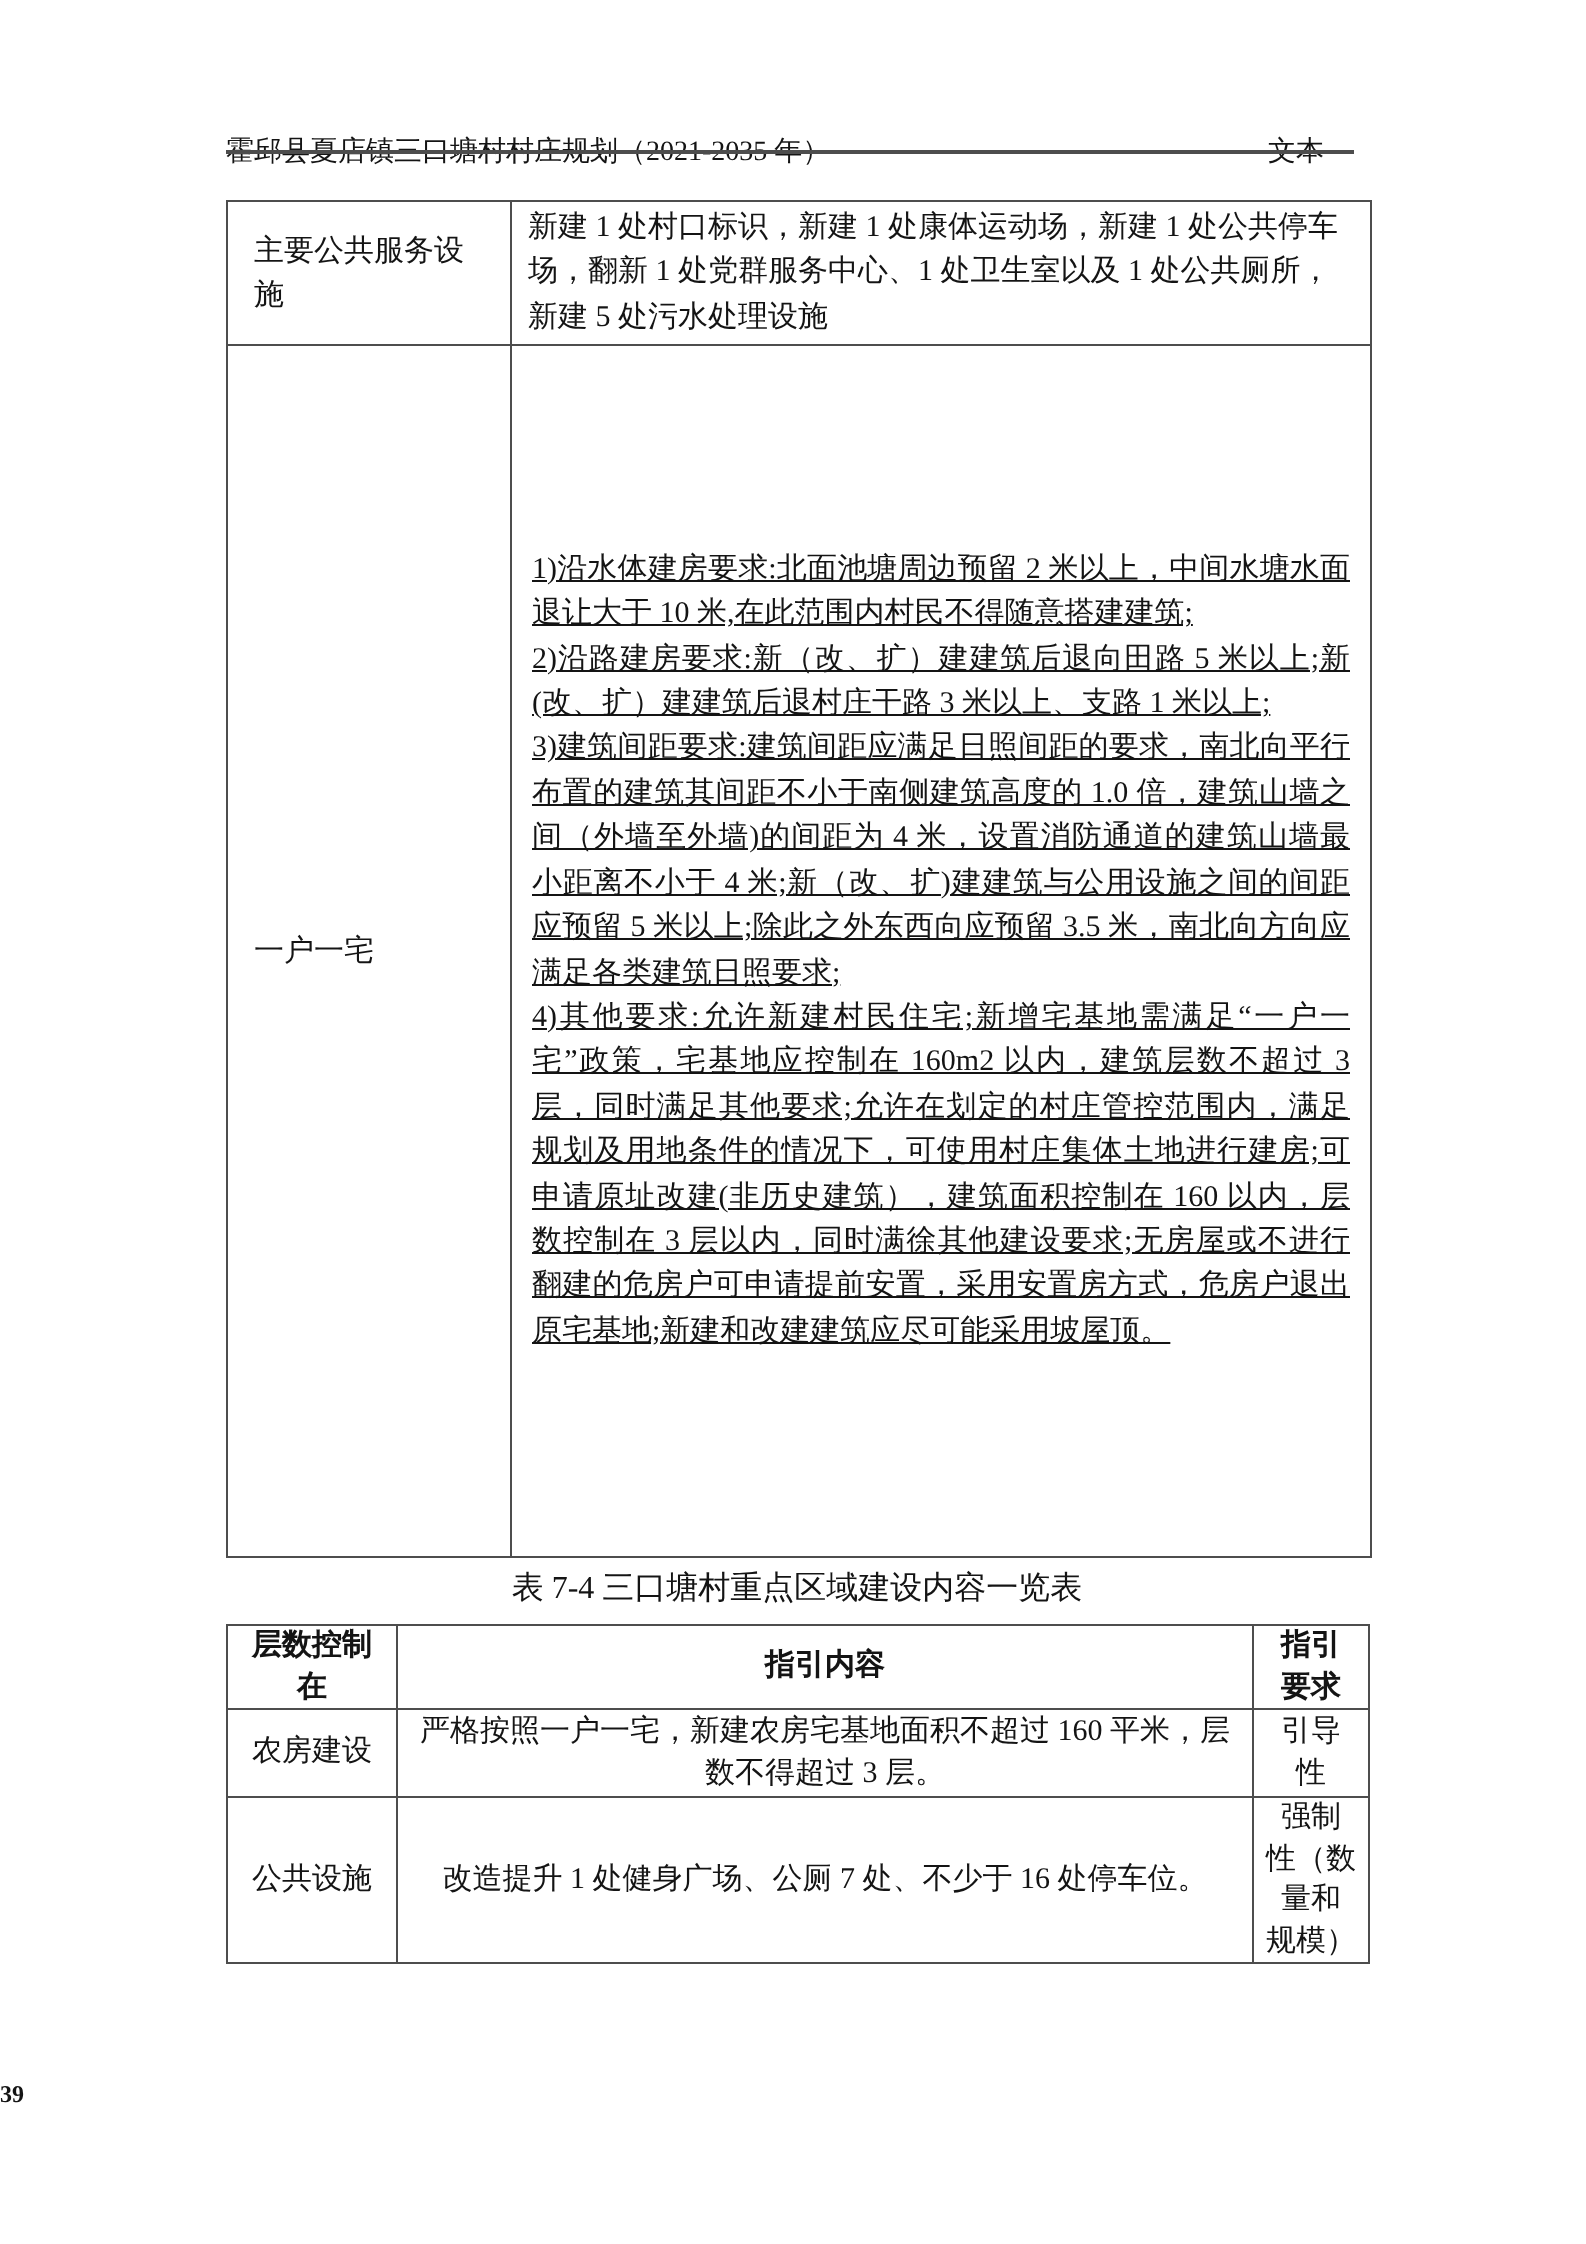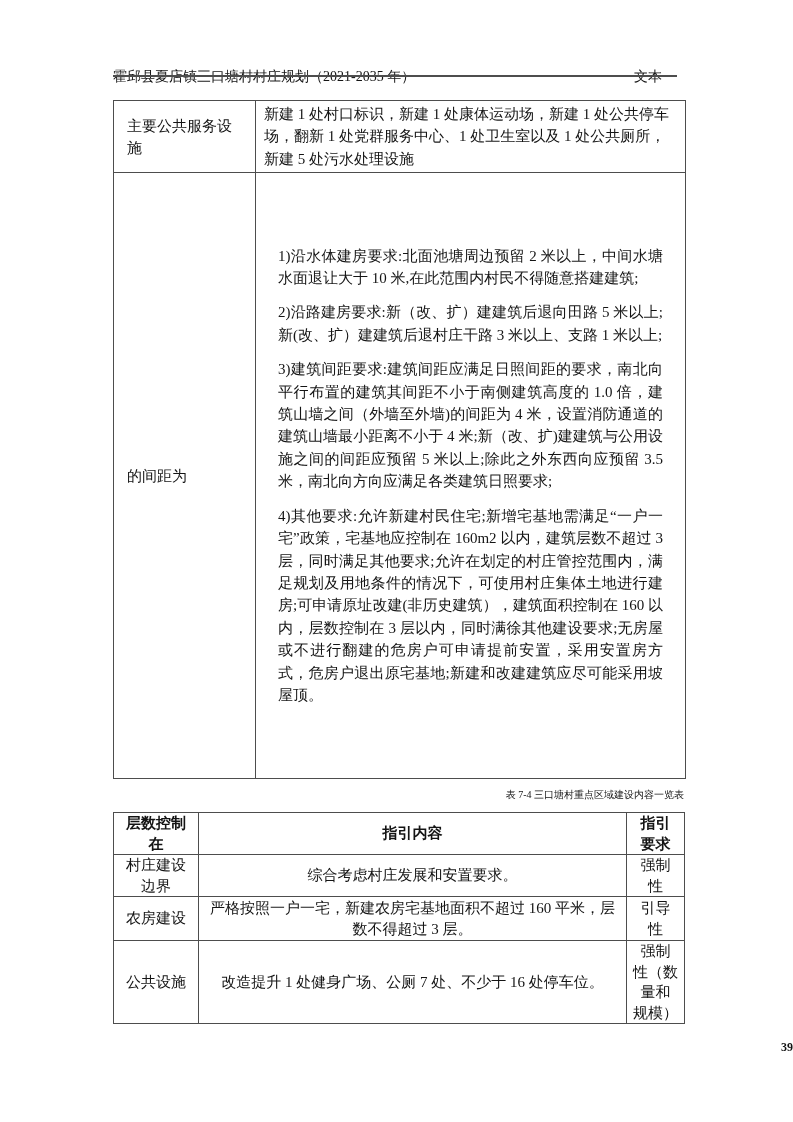--- a/index.html
+++ b/index.html
@@ -58,30 +58,30 @@
   .t1-content-center {
     text-align: left;
     line-height: 22.4px;
     padding: 1px 8px;
   }
   .t1-content-just {
     text-align: justify;
     line-height: 22.4px;
     padding: 4px 10px;
   }
-  .t1-content-just p { margin: 12px; }
+  .t1-content-just p { margin: 0; text-decoration: underline; }
 
   
   .caption {
     position: absolute;
     left: 113px;
     top: 784px;
     width: 571px;
-    text-align: right;
-    font-size: 10px;
+    text-align: center;
+    font-size: 16px;
     line-height: 22px;
   }
 
   
   table.t2 {
     position: absolute;
     left: 113px;
     top: 812px;
     width: 571px;
     border-collapse: collapse;
@@ -98,21 +98,21 @@
   }
   table.t2 th { font-weight: bold; }
   .t2-guide { padding: 0 6px; }
 
   
   .page-number {
     position: absolute;
     left: 0;
     top: 1040px;
     width: 793px;
-    text-align: right;
+    text-align: left;
     font-size: 12px;
     font-weight: bold;
   }
 </style>
 </head>
 <body>
 
 <div class="page">
 
   <div class="header-row">
@@ -126,21 +126,21 @@
       <col style="width:142px">
       <col style="width:430px">
     </colgroup>
     <tbody>
         <tr style="height:72px;">
       <td class="t1-label">主要公共服务设
 施</td>
       <td class="t1-content-center">新建 1 处村口标识，新建 1 处康体运动场，新建 1 处公共停车场，翻新 1 处党群服务中心、1 处卫生室以及 1 处公共厕所，新建 5 处污水处理设施</td>
     </tr>
     <tr style="height:606px;">
-      <td class="t1-label">的间距为</td>
+      <td class="t1-label">一户一宅</td>
       <td class="t1-content-just">
         <p>1)沿水体建房要求:北面池塘周边预留 2 米以上，中间水塘水面退让大于 10 米,在此范围内村民不得随意搭建建筑;</p>
         <p>2)沿路建房要求:新（改、扩）建建筑后退向田路 5 米以上;新(改、扩）建建筑后退村庄干路 3 米以上、支路 1 米以上;</p>
         <p>3)建筑间距要求:建筑间距应满足日照间距的要求，南北向平行布置的建筑其间距不小于南侧建筑高度的 1.0 倍，建筑山墙之间（外墙至外墙)的间距为 4 米，设置消防通道的建筑山墙最小距离不小于 4 米;新（改、扩)建建筑与公用设施之间的间距应预留 5 米以上;除此之外东西向应预留 3.5 米，南北向方向应满足各类建筑日照要求;</p>
         <p>4)其他要求:允许新建村民住宅;新增宅基地需满足“一户一宅”政策，宅基地应控制在 160m2 以内，建筑层数不超过 3 层，同时满足其他要求;允许在划定的村庄管控范围内，满足规划及用地条件的情况下，可使用村庄集体土地进行建房;可申请原址改建(非历史建筑），建筑面积控制在 160 以内，层数控制在 3 层以内，同时满徐其他建设要求;无房屋或不进行翻建的危房户可申请提前安置，采用安置房方式，危房户退出原宅基地;新建和改建建筑应尽可能采用坡屋顶。</p>
       </td>
     </tr>
   </tbody>
     </table>
 
@@ -152,27 +152,20 @@
       <col style="width:428px">
       <col style="width:58px">
     </colgroup>
     <tbody>
         <tr style="height:41px;">
       <th>层数控制在</th>
       <th>指引内容</th>
       <th>指引
 要求</th>
     </tr>
-    <tr style="height:41px;">
-      <td>村庄建设
-边界</td>
-      <td class="t2-guide">综合考虑村庄发展和安置要求。</td>
-      <td>强制
-性</td>
-    </tr>
     <tr style="height:44px;">
       <td>农房建设</td>
       <td class="t2-guide">严格按照一户一宅，新建农房宅基地面积不超过 160 平米，层数不得超过 3 层。</td>
       <td>引导
 性</td>
     </tr>
     <tr style="height:82px;">
       <td>公共设施</td>
       <td class="t2-guide">改造提升 1 处健身广场、公厕 7 处、不少于 16 处停车位。</td>
       <td>强制

